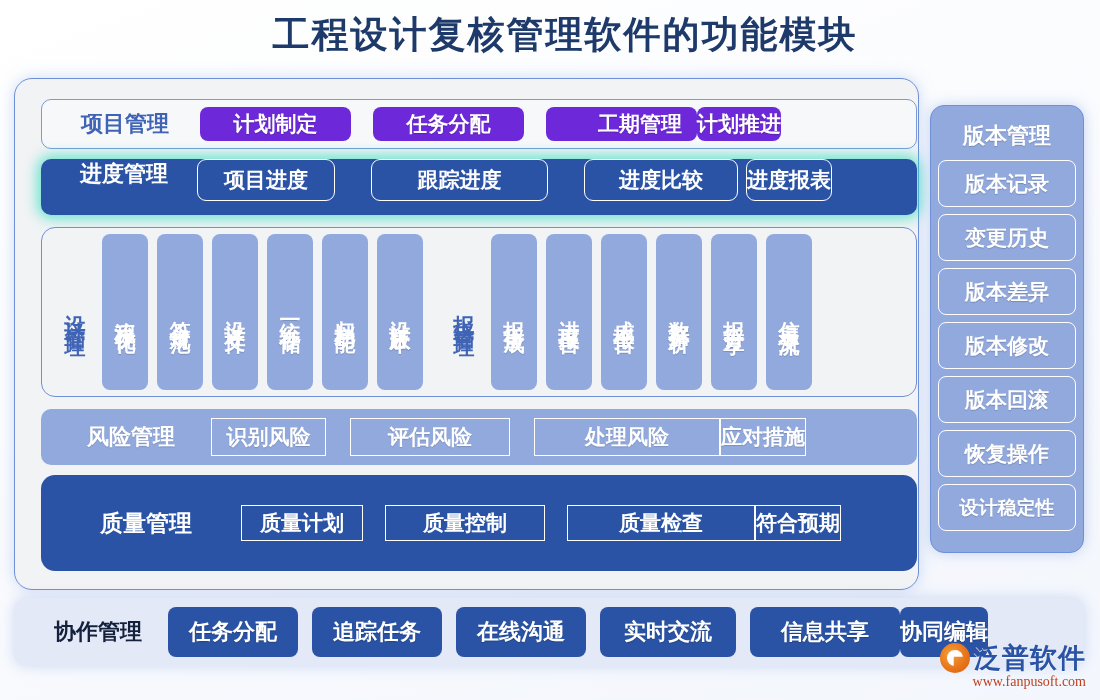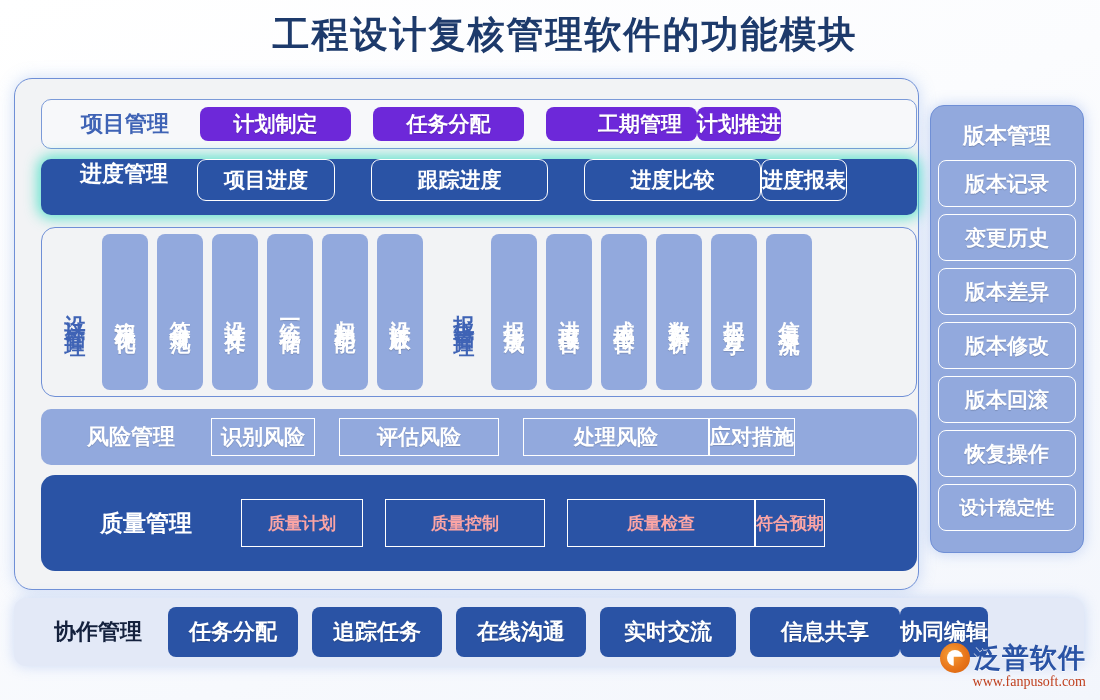--- a/index.html
+++ b/index.html
@@ -94,21 +94,21 @@
     border: 1.6px solid #ffffff;
     border-radius: 9px;
     color: #ffffff;
     font-size: 21px; font-weight: 700;
     display: flex; align-items: center; justify-content: center;
     margin-right: 36px;
   }
   .btn-prog:nth-of-type(1){ width: 165px; }
   .btn-prog:nth-of-type(2){ width: 138px; }
   .btn-prog:nth-of-type(3){ width: 177px; }
-  .btn-prog:nth-of-type(4){ width: 177px; margin-right: 0; }
+  .btn-prog:nth-of-type(4){ width: 154px; margin-right: 8px; }
 
   
   .row-design {
     position: absolute;
     left: 26px; top: 148px;
     width: 876px; height: 170px;
     background: #f2f3f5;
     border: 1.4px solid #6f8fd6;
     border-radius: 14px;
     display: flex;
@@ -159,43 +159,43 @@
   .btn-risk {
     height: 38px;
     border: 1.4px solid #ffffff;
     color: #ffffff;
     font-size: 21px; font-weight: 700;
     display: flex; align-items: center; justify-content: center;
     margin-right: 24px;
     text-shadow: 0 1px 1px rgba(0,0,0,.15);
   }
   .btn-risk:nth-of-type(1){ width: 143px; }
-  .btn-risk:nth-of-type(2){ width: 104px; }
+  .btn-risk:nth-of-type(2){ width: 115px; }
   .btn-risk:nth-of-type(3){ width: 160px; }
   .btn-risk:nth-of-type(4){ width: 186px; margin-right: 0; }
 
   
   .row-quality {
     position: absolute;
     left: 26px; top: 396px;
     width: 876px; height: 96px;
     background: #2a53a5;
     border-radius: 14px;
     display: flex; align-items: center;
     padding: 0 10px;
   }
   .row-quality .lbl {
     width: 190px; text-align: center;
     font-size: 23px; font-weight: 700; color: #ffffff;
   }
   .btn-qual {
-    height: 48px;
+    height: 36px;
     border: 1.5px solid #ffffff;
-    color: #fca5a5;
-    font-size: 17px; font-weight: 700;
+    color: #ffffff;
+    font-size: 21px; font-weight: 700;
     display: flex; align-items: center; justify-content: center;
     margin-right: 22px;
   }
   .btn-qual:nth-of-type(1){ width: 122px; }
   .btn-qual:nth-of-type(2){ width: 122px; }
   .btn-qual:nth-of-type(3){ width: 160px; }
   .btn-qual:nth-of-type(4){ width: 188px; margin-right: 0; }
 
   
   .sidebar {

